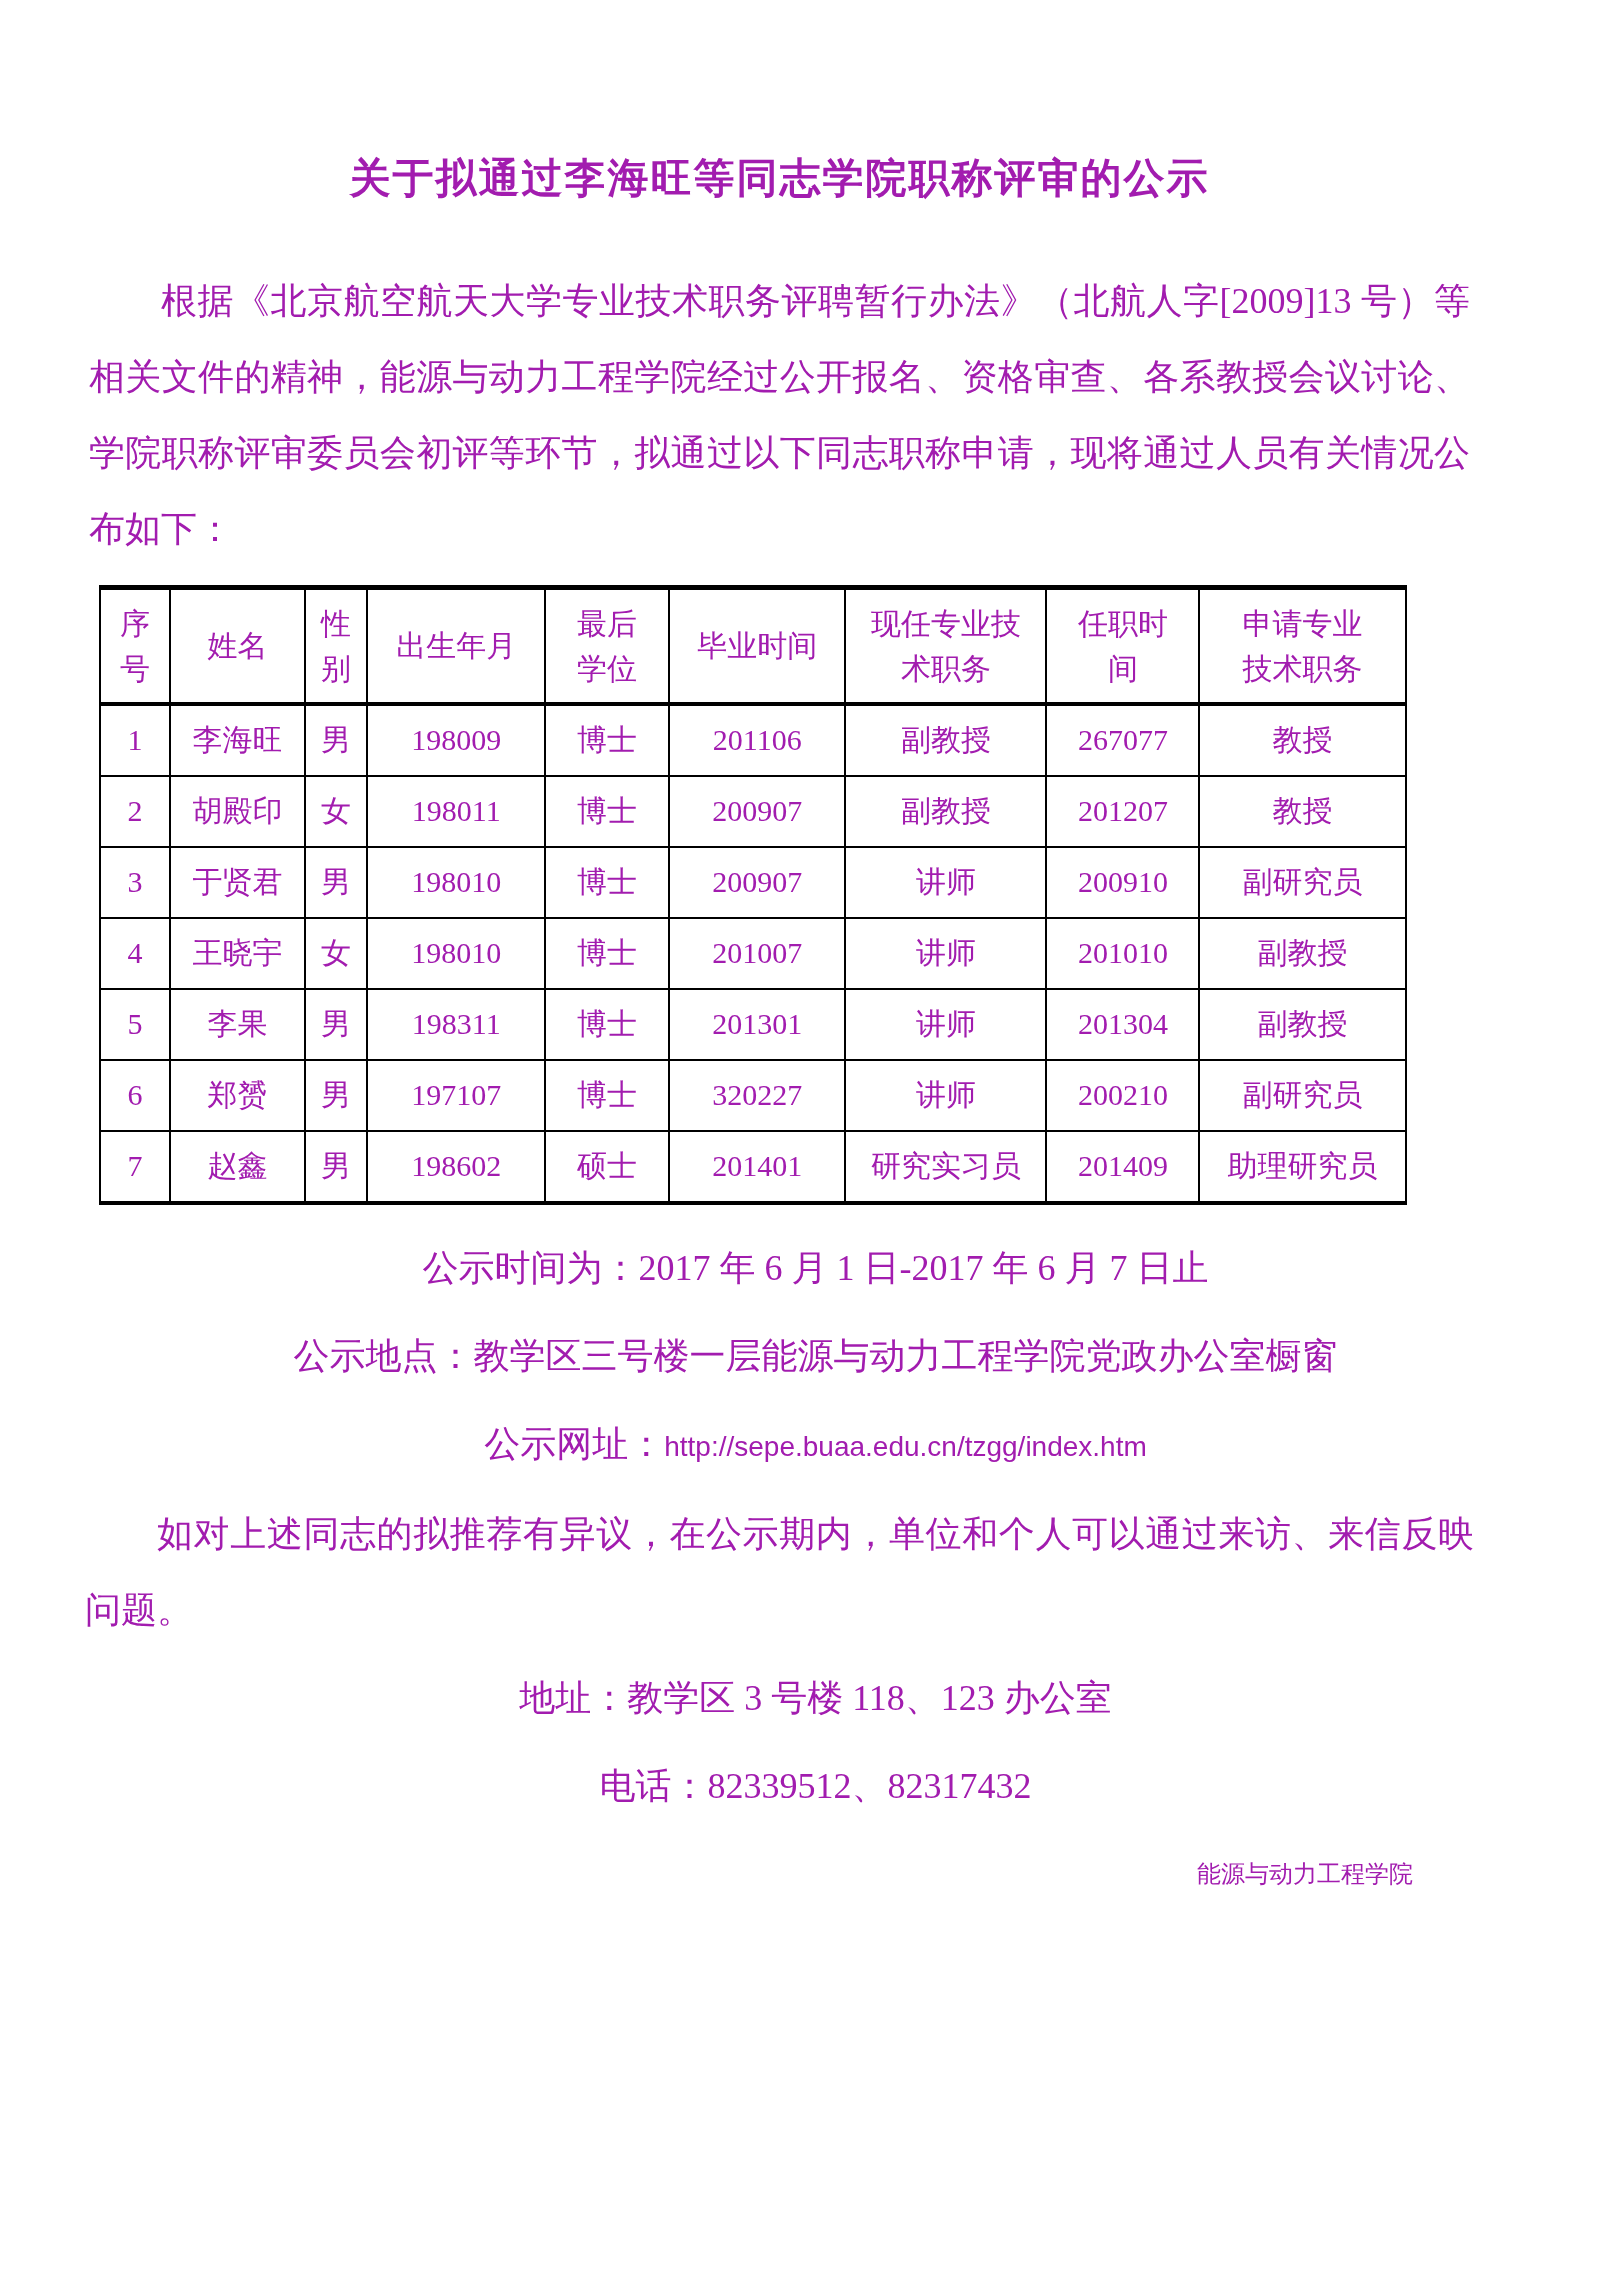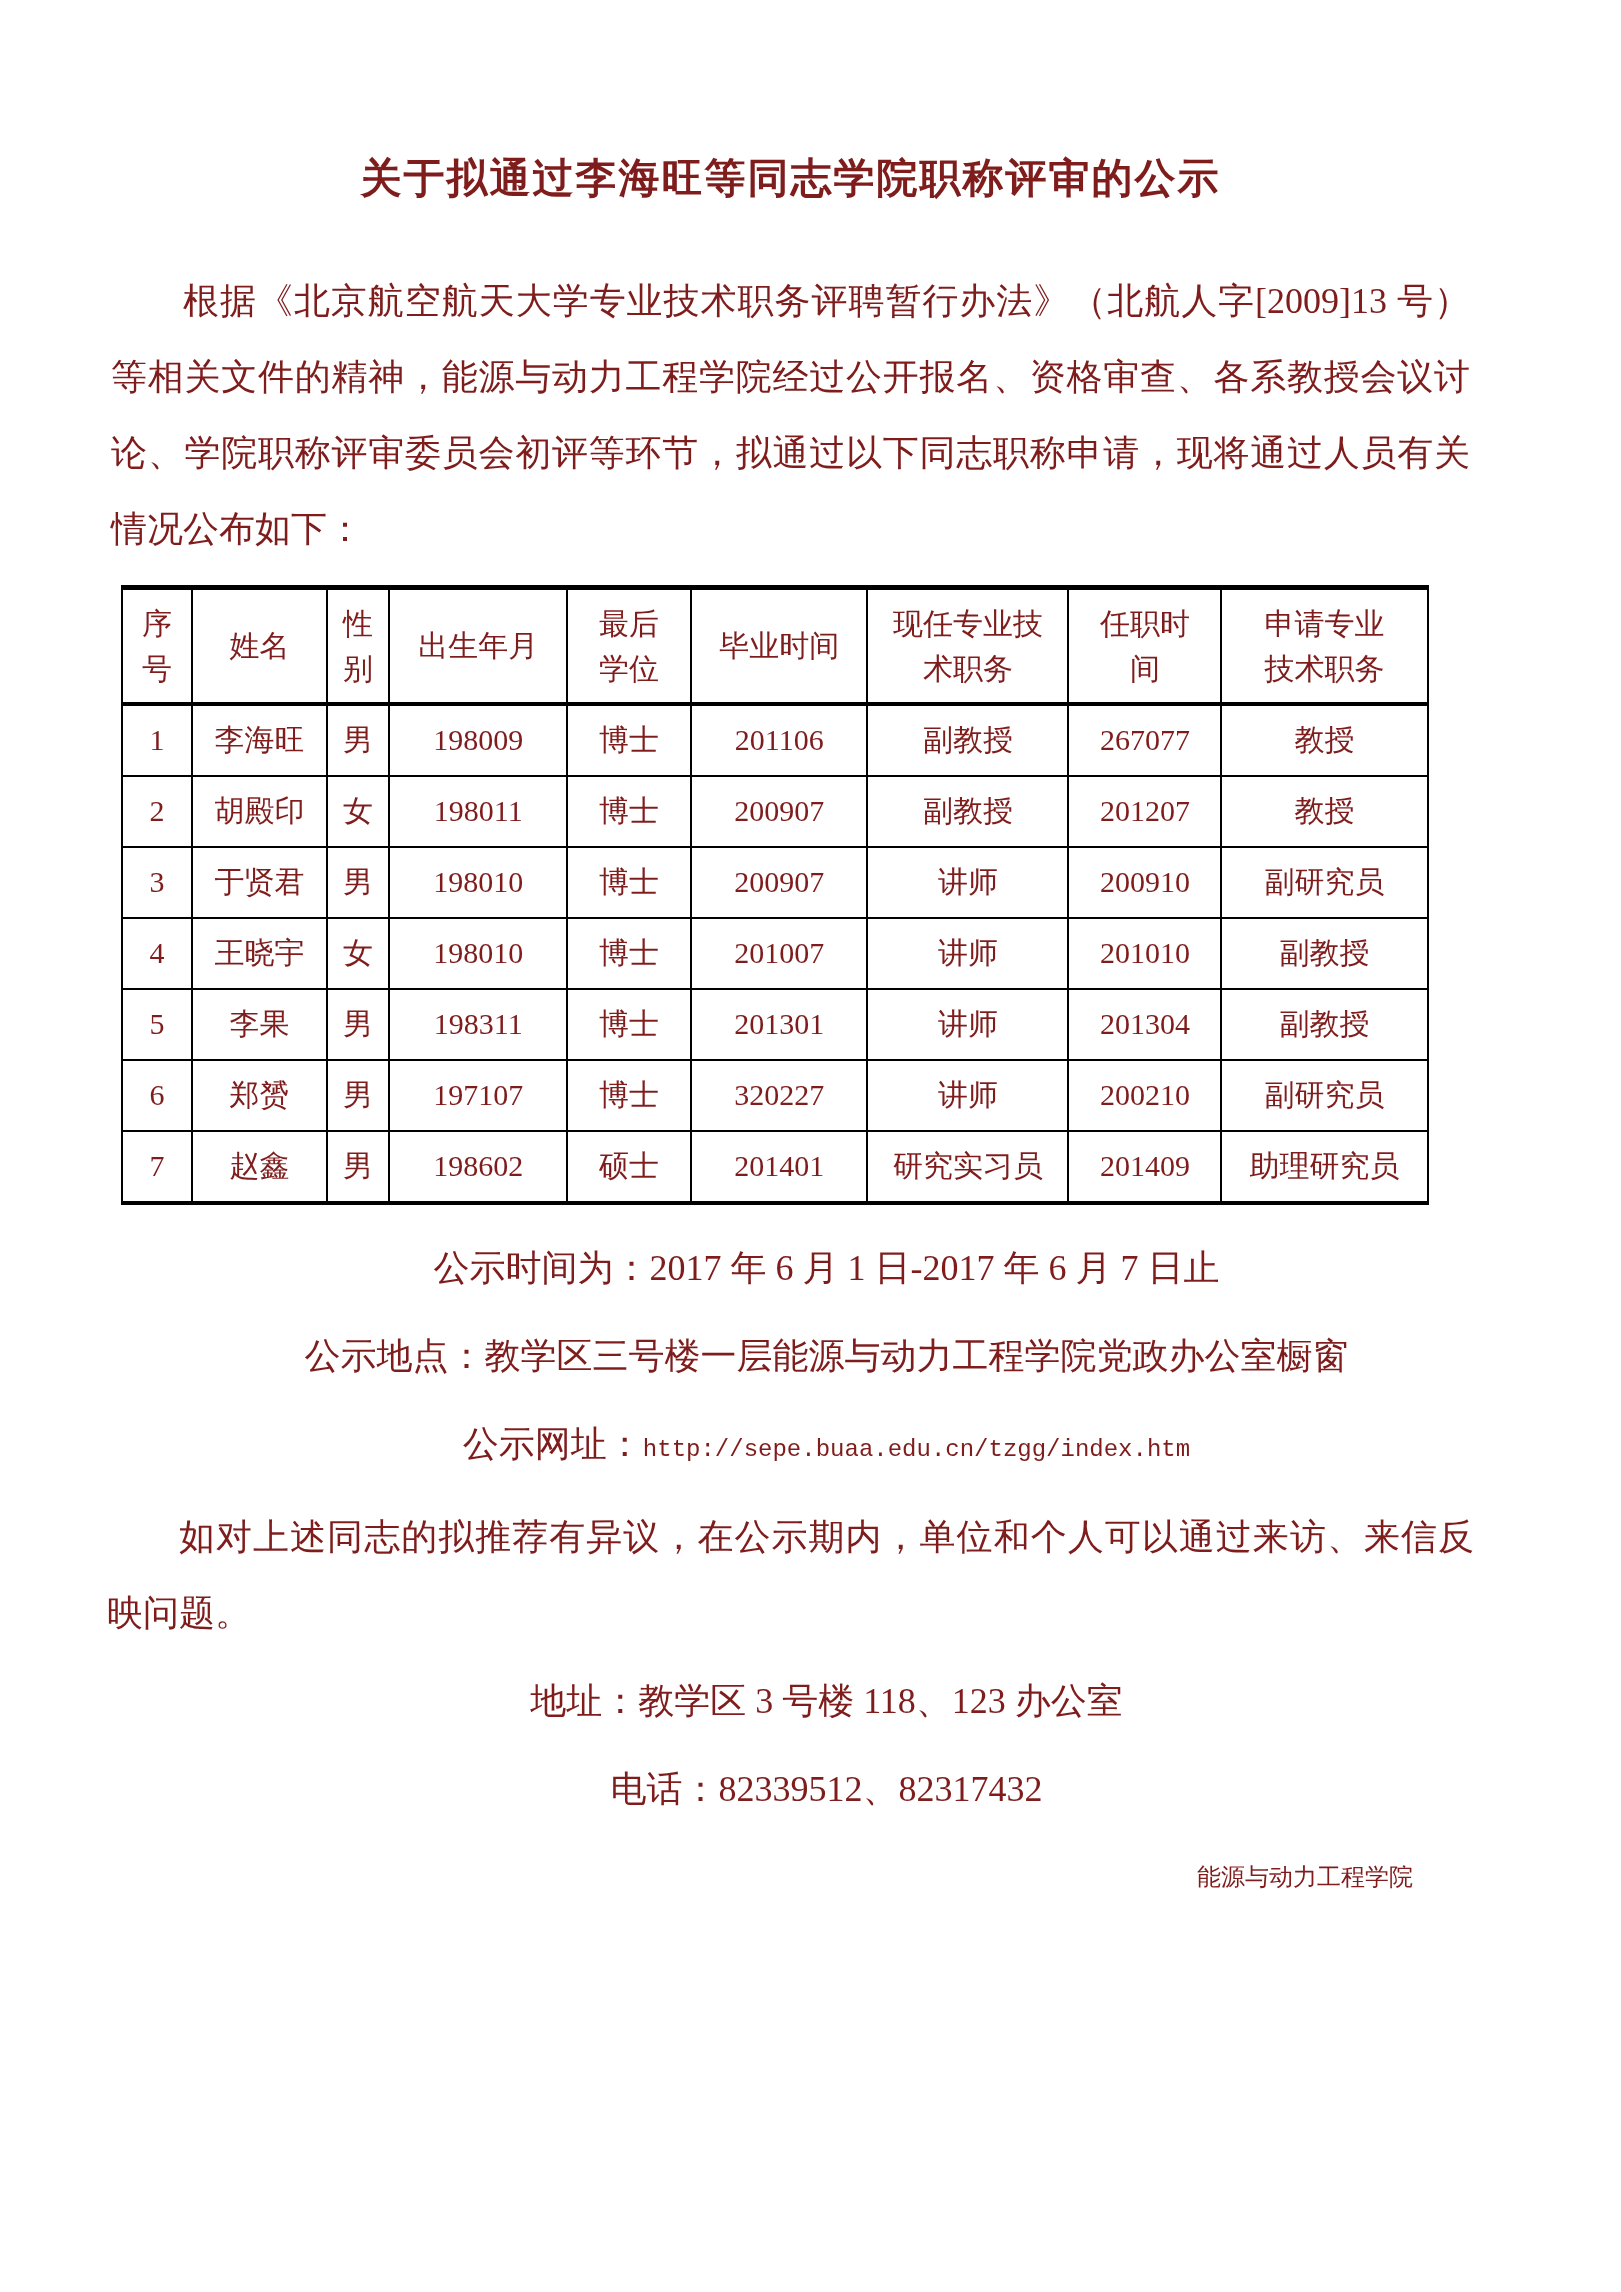--- a/index.html
+++ b/index.html
@@ -7,22 +7,22 @@
     padding: 0;
     background: #ffffff;
   }
   .page {
     position: relative;
     width: 1621px;
     height: 1930px;
     margin: 0 auto;
     background: #ffffff;
     box-sizing: border-box;
-    padding: 149px 147px 0 107px;
-    color: #7f1d1d;
+    padding: 149px 147px 0 85px;
+    color: #a21caf;
     font-family: "Liberation Serif", "DejaVu Serif", serif;
     overflow: hidden;
   }
   .title {
     margin: 0 0 55px 0;
     text-align: center;
     font-family: "Liberation Sans", "DejaVu Sans", sans-serif;
     font-weight: bold;
     font-size: 41px;
     line-height: 59px;
@@ -30,22 +30,22 @@
   }
   .para {
     margin: 4px;
     font-size: 36px;
     line-height: 76px;
   }
   .indent { text-indent: 2em; text-align: center; }
   .justify { text-align: justify; }
   .block { margin: 0 0 11.8px 0; }
   .mono {
-    font-family: Liberation Mono, monospace;
-    font-size: 24px;
+    font-family: Liberation Sans, sans-serif;
+    font-size: 28px;
   }
   table.roster {
     border-collapse: collapse;
     width: 1308px;
     margin: 17.6px 0 25.5px 13.7px;
     table-layout: fixed;
     border: 2.9px solid #000;
     border-top: 5.9px solid #000;
     border-bottom: 4.9px solid #000;
   }

